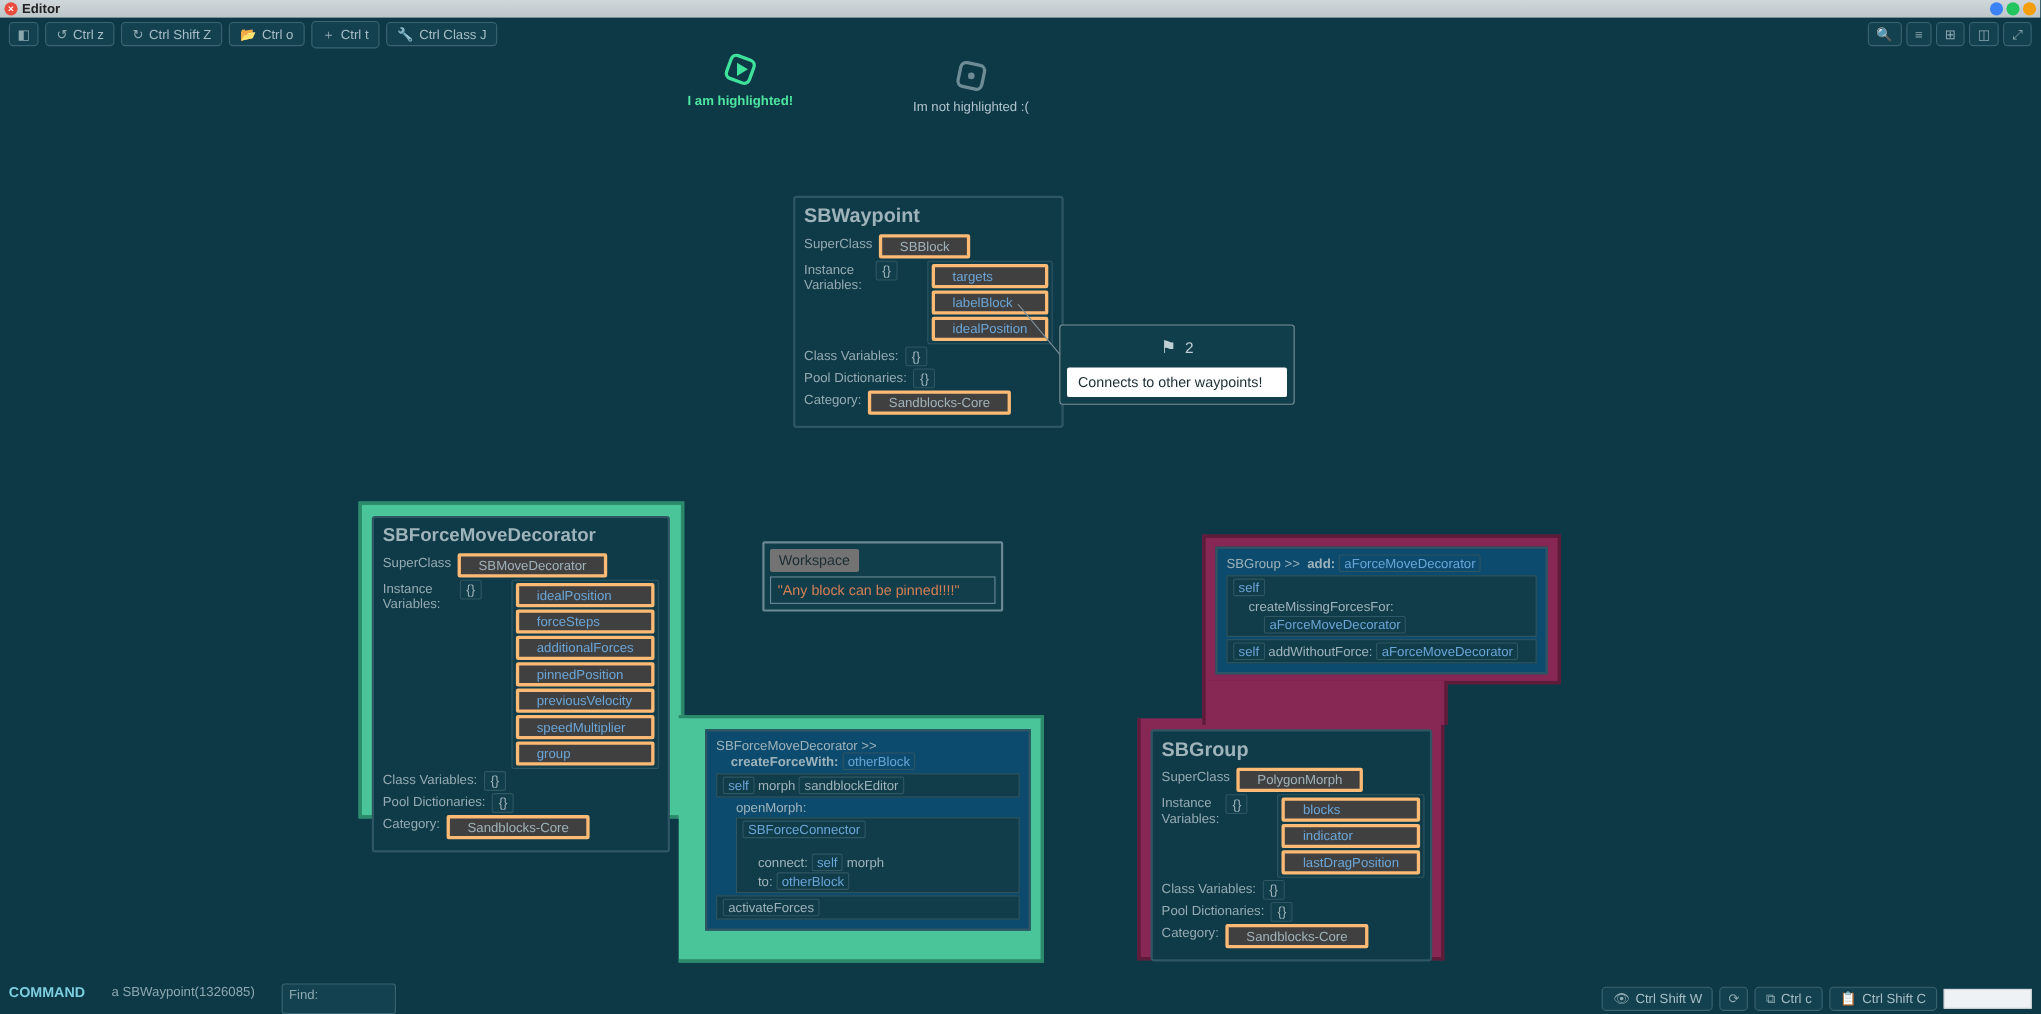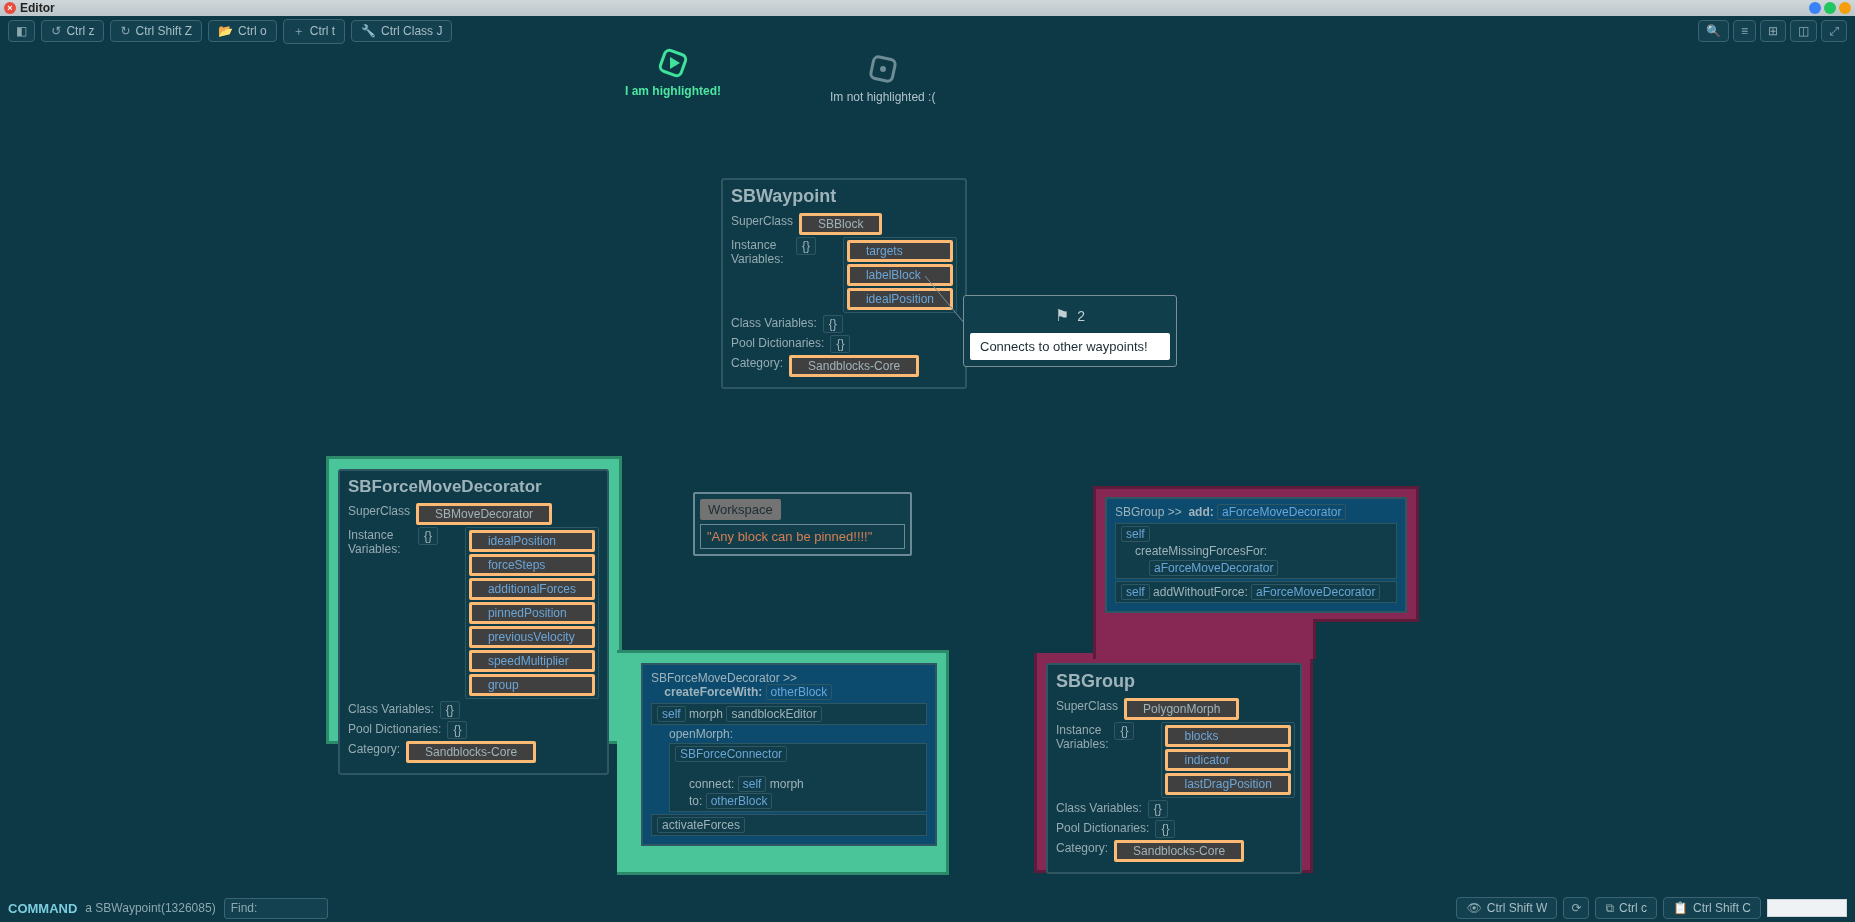--- a/index.html
+++ b/index.html
@@ -201,23 +201,22 @@
 .inline-chip.gray { color: #9fb3ba; }
 
 
 .command-bar {
   position: absolute;
   bottom: 0;
   left: 0;
   right: 0;
   height: 28px;
   display: flex;
-  align-items: center;
   padding: 0 8px;
-  gap: 8px;
+  gap: 24px;
   background: #0d3846;
 }
 .command-label { color: #7ccedf; font-weight: bold; font-size: 13px; }
 .command-info { color: #8ea8b0; font-size: 12px; }
 .find-box {
   border: 1px solid #3a6472;
   background: #13414f;
   color: #8ea8b0;
   padding: 2px 6px;
   border-radius: 3px;

